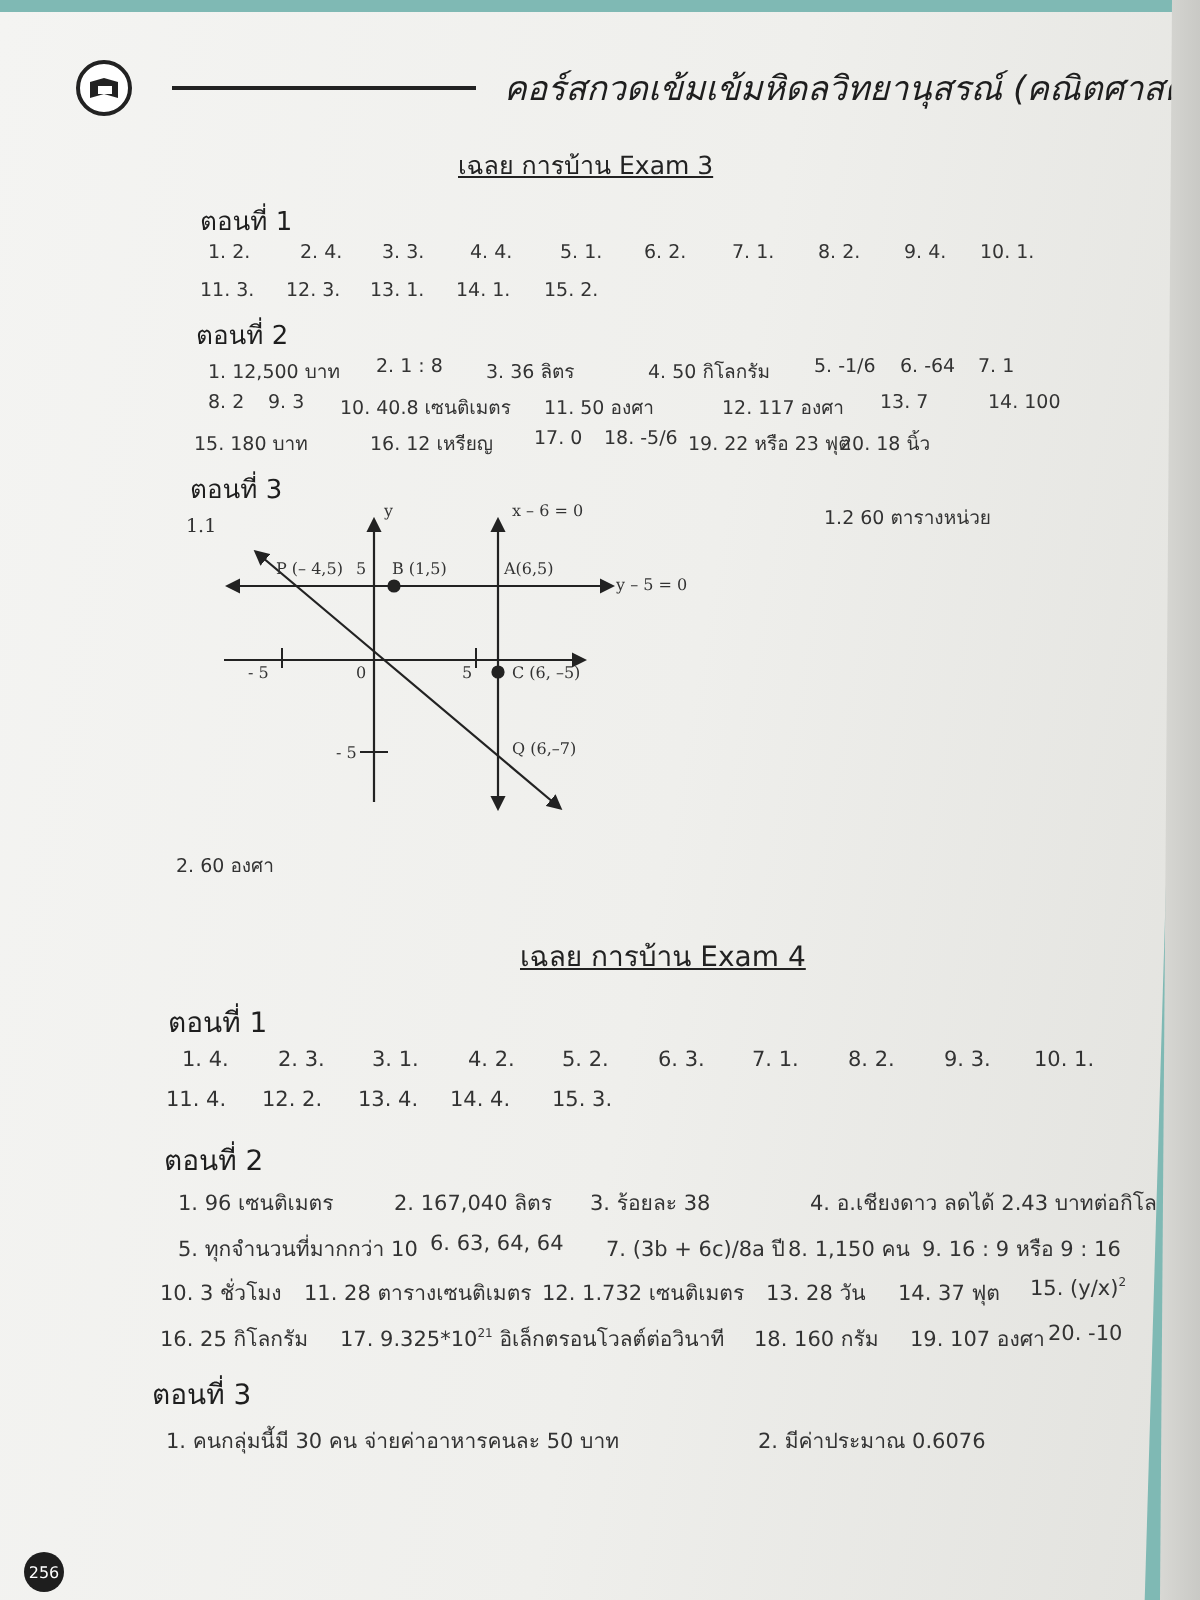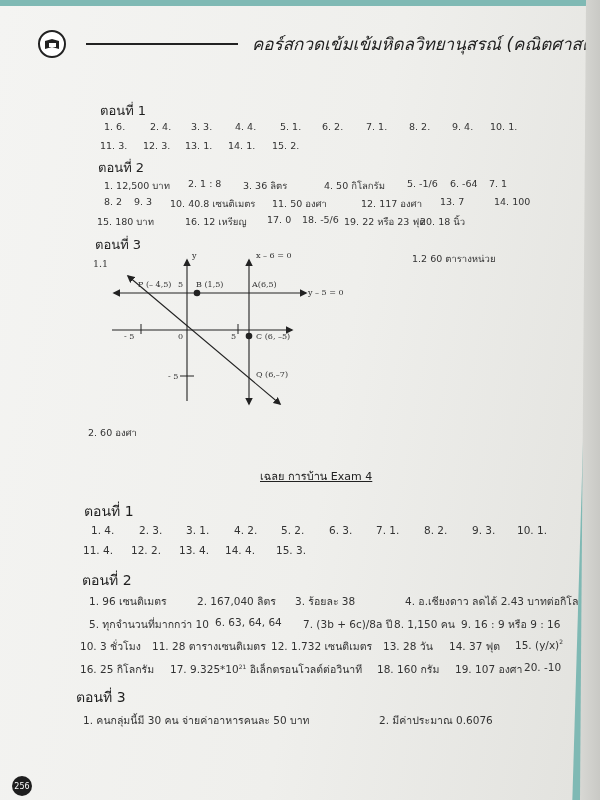--- a/index.html
+++ b/index.html
@@ -57,24 +57,25 @@
     <div class="logo">
       <svg width="16" height="14" viewBox="0 0 16 14">
         <path d="M1 4 L8 2 L15 4 L15 12 L8 10 L1 12 Z" fill="#222"></path>
         <rect x="5" y="6" width="7" height="4" fill="#fff"></rect>
       </svg>
     </div>
     <div class="header-rule"></div>
     <div class="header-title">คอร์สกวดเข้มเข้มหิดลวิทยานุสรณ์ (คณิตศาสตร์)</div>
   </div>
 
+  <div class="sec-title" style="left:229px;top:67px;">เฉลย  การบ้าน Exam 3</div>
 
   <div class="part" style="left:100px;top:94px;">ตอนที่ 1</div>
   <div class="row" style="left:104px;top:115px;">
-    <span style="left:0">1. 6.</span>
+    <span style="left:0">1. 2.</span>
     <span style="left:46px">2. 4.</span>
     <span style="left:87px">3. 3.</span>
     <span style="left:131px">4. 4.</span>
     <span style="left:176px">5. 1.</span>
     <span style="left:218px">6. 2.</span>
     <span style="left:262px">7. 1.</span>
     <span style="left:305px">8. 2.</span>
     <span style="left:348px">9. 4.</span>
     <span style="left:386px">10. 1.</span>
   </div>
@@ -153,21 +154,21 @@
     <div class="row" style="left:24px;top:86px;font-family:'DejaVu Serif',serif;font-size:8px;">- 5</div>
     <div class="row" style="left:78px;top:86px;font-family:'DejaVu Serif',serif;font-size:8px;">0</div>
     <div class="row" style="left:131px;top:86px;font-family:'DejaVu Serif',serif;font-size:8px;">5</div>
     <div class="row" style="left:156px;top:86px;font-family:'DejaVu Serif',serif;font-size:8px;">C (6, –5)</div>
     <div class="row" style="left:68px;top:126px;font-family:'DejaVu Serif',serif;font-size:8px;">- 5</div>
     <div class="row" style="left:156px;top:124px;font-family:'DejaVu Serif',serif;font-size:8px;">Q (6,–7)</div>
   </div>
 
   <div class="row" style="left:88px;top:419px;">2.  60 องศา</div>
 
-  <div class="sec-title" style="left:260px;top:461px;font-size:11px;">เฉลย  การบ้าน Exam 4</div>
+  <div class="sec-title" style="left:260px;top:461px;font-size:14px;">เฉลย  การบ้าน Exam 4</div>
 
   <div class="part" style="left:84px;top:494px;font-size:14px;">ตอนที่ 1</div>
   <div class="row row2" style="left:91px;top:518px;">
     <span style="left:0">1. 4.</span>
     <span style="left:48px">2. 3.</span>
     <span style="left:95px">3. 1.</span>
     <span style="left:143px">4. 2.</span>
     <span style="left:190px">5. 2.</span>
     <span style="left:238px">6. 3.</span>
     <span style="left:285px">7. 1.</span>

